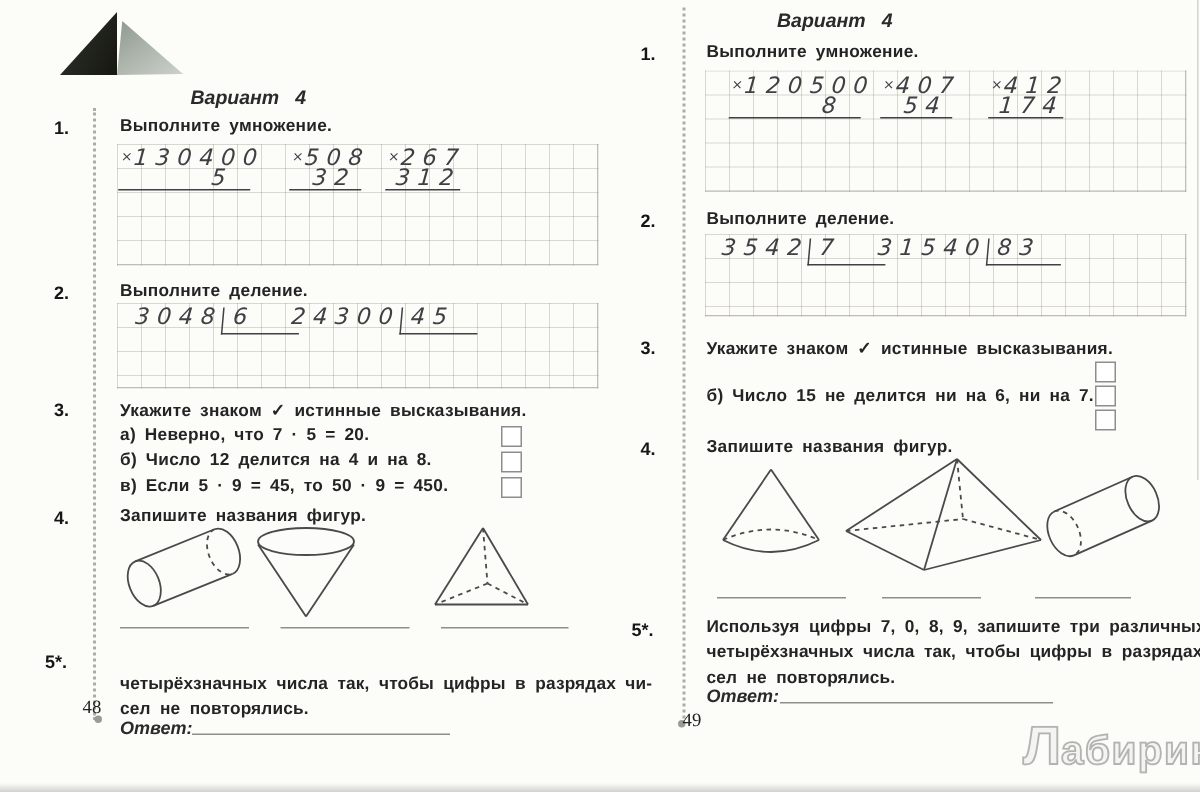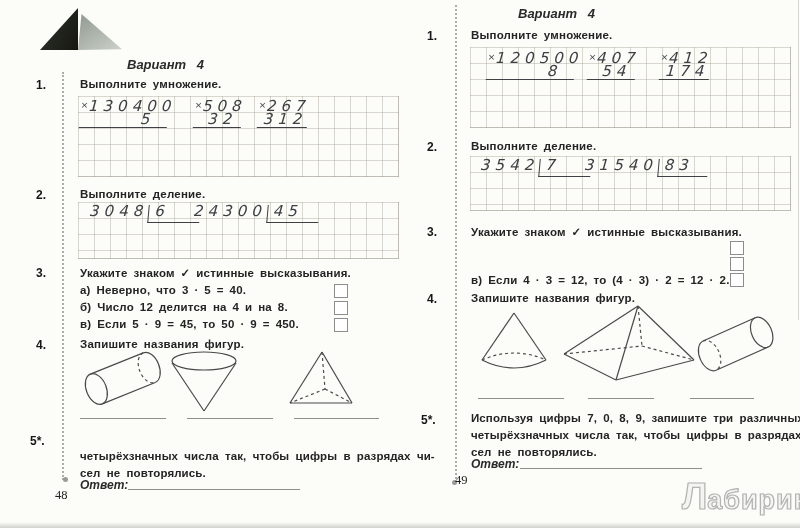--- a/index.html
+++ b/index.html
@@ -88,21 +88,21 @@
 
   <div class="abs hw divp" style="left:90px;top:205px;">
     <span>3048</span><span class="dv" style="padding-right:30px;">6</span>
   </div>
   <div class="abs hw divp" style="left:194px;top:205px;">
     <span>24300</span><span class="dv" style="padding-right:16px;">45</span>
   </div>
 
   <div class="abs tnum" style="left:36px;top:266px;">3.</div>
   <div class="abs lbl" style="left:80px;top:266px;">Укажите знаком ✓ истинные высказывания.</div>
-  <div class="abs txt" style="left:80px;top:284px;">а) Неверно, что 3 · 5 = 40.</div>
+  <div class="abs txt" style="left:80px;top:284px;">а) Неверно, что 7 · 5 = 20.</div>
   <div class="abs txt" style="left:80px;top:301px;">б) Число 12 делится на 4 и на 8.</div>
   <div class="abs txt" style="left:80px;top:318px;">в) Если 5 · 9 = 45, то 50 · 9 = 450.</div>
   <div class="abs cb" style="left:334px;top:284px;"></div>
   <div class="abs cb" style="left:334px;top:301px;"></div>
   <div class="abs cb" style="left:334px;top:318px;"></div>
 
   <div class="abs tnum" style="left:36px;top:338px;">4.</div>
   <div class="abs lbl" style="left:80px;top:338px;">Запишите названия фигур.</div>
 
   <div class="abs" style="left:82px;top:356px;transform:rotate(-22deg);">
@@ -133,21 +133,21 @@
   </div>
   <div class="abs ansline" style="left:80px;top:418px;width:86px;"></div>
   <div class="abs ansline" style="left:187px;top:418px;width:86px;"></div>
   <div class="abs ansline" style="left:294px;top:418px;width:85px;"></div>
 
   <div class="abs tnum" style="left:30px;top:434px;">5*.</div>
   <div class="abs para" style="left:80px;top:450px;">четырёхзначных числа так, чтобы цифры в разрядах чи-</div>
   <div class="abs para" style="left:80px;top:467px;">сел не повторялись.</div>
   <div class="abs otvet" style="left:80px;top:478px;">Ответ:</div>
   <div class="abs ansline" style="left:128px;top:489px;width:172px;"></div>
-  <div class="abs pagenum" style="left:55px;top:488px;">48</div>
+  <div class="abs pagenum" style="left:55px;top:464px;">48</div>
 
   <div class="abs variant" style="left:518px;top:6px;">Вариант 4</div>
   <div class="abs dotsep" style="left:455px;top:5px;height:474px;"></div>
   <div class="abs dotend" style="left:452px;top:480px;"></div>
 
   <div class="abs tnum" style="left:427px;top:29px;">1.</div>
   <div class="abs lbl" style="left:471px;top:29px;">Выполните умножение.</div>
   <div class="abs grid" style="left:470px;top:47px;width:320px;height:80px;"></div>
 
   <div class="abs hw" style="left:487px;top:51px;width:88px;">
@@ -169,21 +169,21 @@
 
   <div class="abs hw divp" style="left:481px;top:159px;">
     <span>3542</span><span class="dv" style="padding-right:30px;">7</span>
   </div>
   <div class="abs hw divp" style="left:585px;top:159px;">
     <span>31540</span><span class="dv" style="padding-right:14px;">83</span>
   </div>
 
   <div class="abs tnum" style="left:427px;top:225px;">3.</div>
   <div class="abs lbl" style="left:471px;top:225px;">Укажите знаком ✓ истинные высказывания.</div>
-  <div class="abs txt" style="left:471px;top:274px;">в) Если 4 · 3 = 12, то (4 · 3) · 2 = 12 · 2.</div>
+  <div class="abs txt" style="left:471px;top:258px;">б) Число 15 не делится ни на 6, ни на 7.</div>
   <div class="abs cb" style="left:730px;top:241px;"></div>
   <div class="abs cb" style="left:730px;top:257px;"></div>
   <div class="abs cb" style="left:730px;top:273px;"></div>
 
   <div class="abs tnum" style="left:427px;top:292px;">4.</div>
   <div class="abs lbl" style="left:471px;top:292px;">Запишите названия фигур.</div>
 
   <div class="abs" style="left:477px;top:310px;">
     <svg class="shape" width="74" height="64" viewBox="0 0 74 64">
       <line x1="37" y1="3" x2="5" y2="50"></line>

